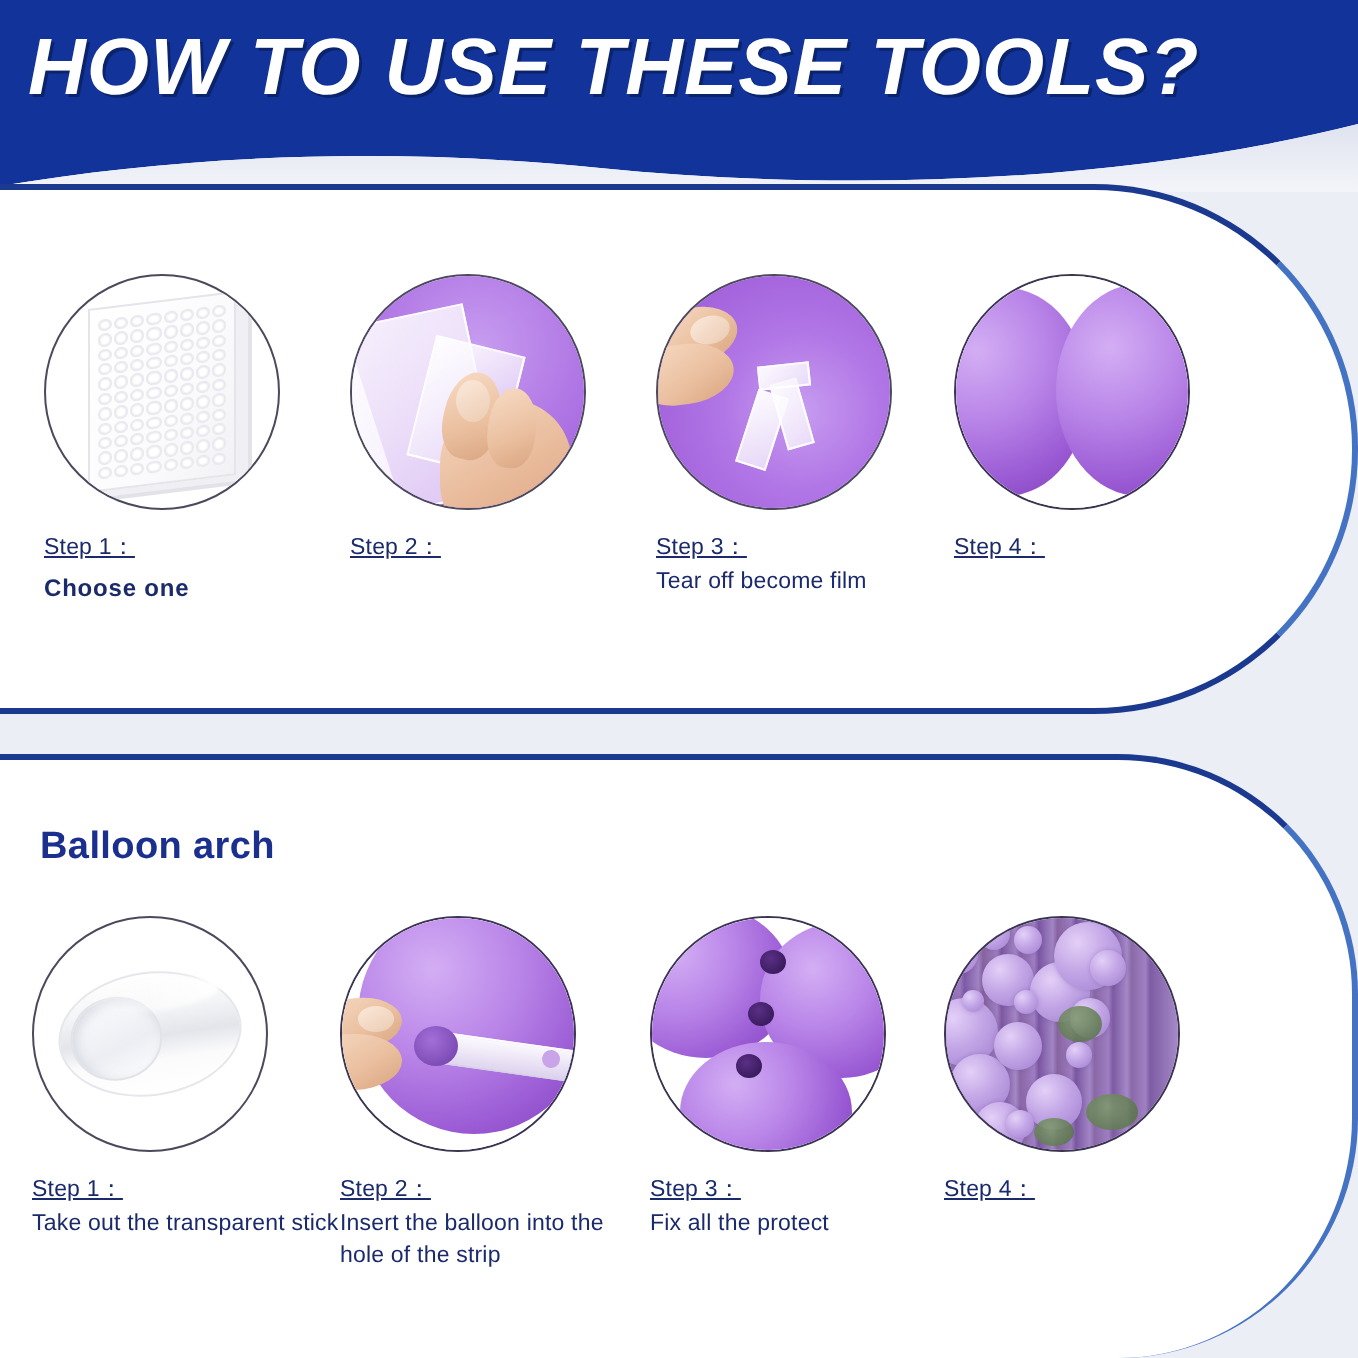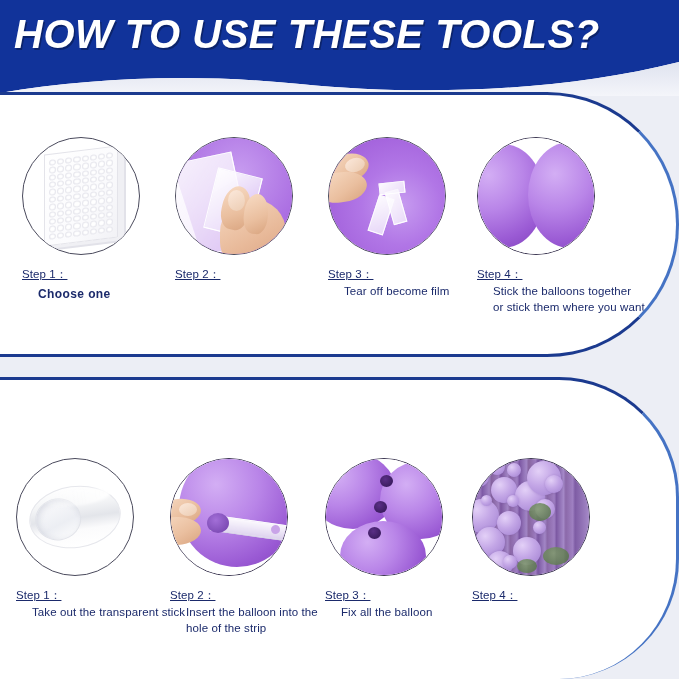--- a/index.html
+++ b/index.html
@@ -93,21 +93,21 @@
   .circle.outline-dark { border: 1px solid #3a3550; }
 
   .step-label {
     margin-top: 11px;
     font-size: 11.5px;
     color: #1b2a6b;
     line-height: 1.45;
     letter-spacing: 0.1px;
   }
   .step-label .head { display: block; text-decoration: underline; }
-  .step-label .body { display: block; margin-left: 16px; }
+  .step-label .body { display: block; }
   .step-label.bold-body .body { font-weight: bold; font-size: 12px; letter-spacing: 0.4px; margin-top: 3px;}
 
   
   .sheet-wrap { position:absolute; inset:0; display:flex; align-items:center; justify-content:center; }
   .sheet {
     position: relative;
     width: 74px; height: 92px;
     transform: skewY(-7deg);
     background: linear-gradient(120deg,#ffffff 0%,#fbfbfd 60%,#f2f2f6 100%);
     border: 1px solid #e4e4ea;
@@ -406,28 +406,27 @@
 
   <div class="step" style="left:477px; top:42px; width:185px;">
     <div class="circle outline-dark">
       <div class="art" style="background:#ffffff;">
         <div class="balloon" style="left:-16px; top:6px; width:82px; height:104px;"></div>
         <div class="balloon" style="left:50px; top:4px; width:84px; height:106px;"></div>
       </div>
     </div>
     <div class="step-label">
       <span class="head">Step 4：</span>
-      <span class="body" style="white-space:pre-line;">Stick the balloons together
-or stick them where you want</span>
     </div>
   </div>
 </div>
 
 <div class="panel panel-2">
 
+  <div class="section-title">Balloon arch</div>
 
   <div class="step" style="left:16px; top:78px;">
     <div class="circle outline">
       <div class="tape-wrap">
         <div class="tape">
           <div class="tape-body"></div>
           <div class="tape-hole"></div>
           <div class="tape-gloss"></div>
         </div>
       </div>
@@ -463,21 +462,21 @@
         <div class="balloon" style="left:-16px; top:-6px; width:86px; height:76px;"></div>
         <div class="balloon" style="left:54px; top:2px; width:82px; height:78px;"></div>
         <div class="balloon" style="left:14px; top:62px; width:86px; height:70px;"></div>
         <div class="knot-dark" style="left:54px; top:16px; width:13px; height:12px;"></div>
         <div class="knot-dark" style="left:48px; top:42px; width:13px; height:12px;"></div>
         <div class="knot-dark" style="left:42px; top:68px; width:13px; height:12px;"></div>
       </div>
     </div>
     <div class="step-label">
       <span class="head">Step 3：</span>
-      <span class="body">Fix all the balloon</span>
+      <span class="body">Fix all the protect</span>
     </div>
   </div>
 
   <div class="step" style="left:472px; top:78px; width:180px;">
     <div class="circle outline-dark">
       <div class="art">
         <div class="arch-bg"></div>
         <div class="arch-cluster">
           <b style="left:-8px; top:40px; width:34px; height:34px;"></b>
           <b style="left:18px; top:18px; width:26px; height:26px;"></b>

